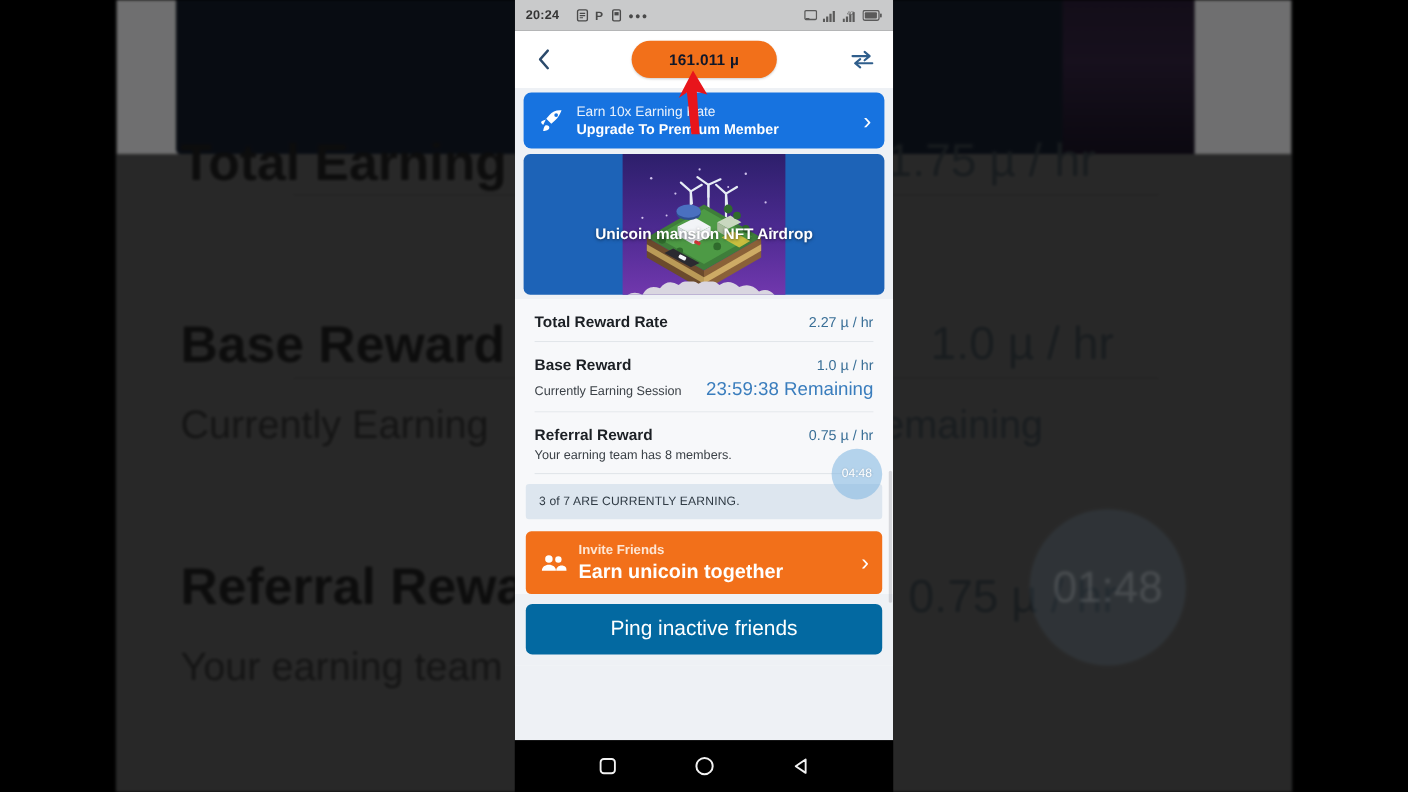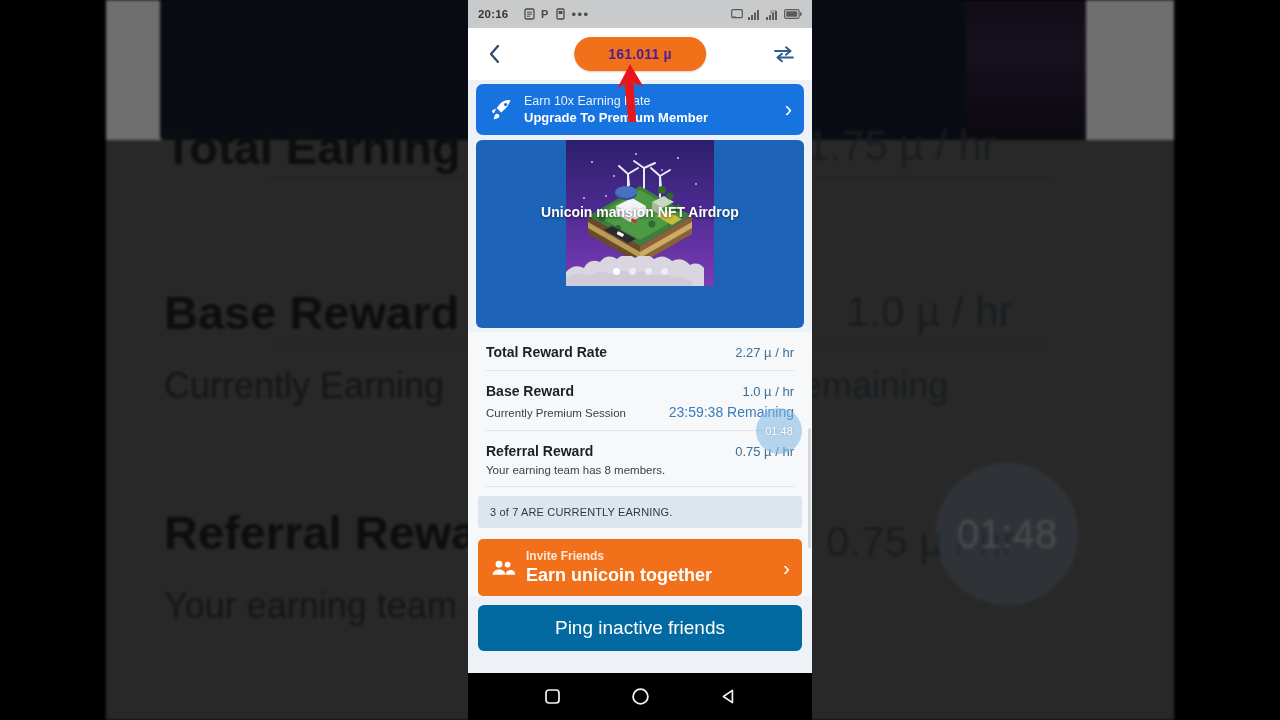--- a/index.html
+++ b/index.html
@@ -67,41 +67,41 @@
   .appbar{
     height:52px;background:#ffffff;display:flex;align-items:center;
     padding:0 14px;position:relative;
   }
   .chev-back{
     width:26px;height:26px;display:flex;align-items:center;justify-content:center;
     cursor:pointer;
   }
   .balance-pill{
     position:absolute;left:50%;transform:translateX(-50%);
-    background:#f2701a;color:#4c1d95;font-weight:700;font-size:14px;
+    background:#f2701a;color:#0f172a;font-weight:700;font-size:14px;
     border-radius:22px;padding:9px 34px;letter-spacing:.2px;
     box-shadow:0 1px 2px rgba(0,0,0,.18);
   }
   .swap-ico{margin-left:auto;width:28px;height:28px;display:flex;align-items:center;justify-content:center;cursor:pointer;}
 
   
   .promo{
     margin:4px 8px 0;background:#1773e0;border-radius:7px;
     display:flex;align-items:center;padding:10px 12px;color:#fff;
     position:relative;
   }
   .promo .rocket{width:26px;min-width:26px;display:flex;align-items:center;justify-content:center;margin-right:10px;}
   .promo-txt{display:flex;flex-direction:column;gap:2px;}
   .promo-l1{font-size:12.5px;font-weight:500;color:#e9f1fc;}
   .promo-l2{font-size:13px;font-weight:700;color:#ffffff;}
   .promo-arrow{margin-left:auto;font-size:22px;line-height:1;color:#fff;font-weight:300;}
 
   
   .airdrop{
-    margin:5px 8px 0;height:188px;border-radius:6px;overflow:hidden;
+    margin:5px 8px 0;height:128px;border-radius:6px;overflow:hidden;
     background:#1d63b7;position:relative;
   }
   .ad-art{
     position:absolute;left:50%;transform:translateX(-50%);top:0;width:148px;height:146px;
     background:linear-gradient(180deg,#2d1f6b 0%,#4b2a8f 45%,#6a35a8 80%,#7b3cb4 100%);
     overflow:hidden;
   }
   .ad-caption{
     position:absolute;left:0;right:0;top:64px;text-align:center;
     color:#fff;font-weight:700;font-size:14px;
@@ -116,21 +116,21 @@
   .ad-dots i.on{background:#ffffff;}
 
   
   .list{background:#f7f8fa;margin-top:4px;}
   .row{padding:12px 18px 10px;background:#f7f8fa;}
   .row-top{display:flex;align-items:baseline;}
   .row-title{font-size:14px;font-weight:700;color:#1c2025;}
   .row-value{margin-left:auto;font-size:13px;color:#3a6f97;font-weight:400;}
   .row-sub{display:flex;align-items:baseline;margin-top:5px;}
   .row-sub-l{font-size:11.5px;color:#3b4147;}
-  .row-sub-r{margin-left:auto;font-size:14px;color:#3a7dbd;}
+  .row-sub-r{margin-left:auto;font-size:17px;color:#3a7dbd;}
   .row-line{font-size:11.5px;color:#3b4147;margin-top:3px;}
   .divider{height:1px;background:#e2e6ea;margin:0 18px;}
 
   .infobox{
     margin:9px 10px 0;background:#dde6ef;border-radius:3px;
     padding:10px 12px;font-size:11px;color:#2f3a44;letter-spacing:.15px;
   }
 
   .invite{
     margin:11px 10px 0;background:#f2701a;border-radius:5px;
@@ -203,21 +203,21 @@
 
       <div class="bg-badge" style="left:830px;top:323px;width:142px;height:142px;font-size:40px;">01:48</div>
     </div>
   </div>
 </div>
 
 <div id="phone">
 
   <div class="statusbar">
     <div class="sb-left">
-      <span class="sb-time">20:16</span>
+      <span class="sb-time">20:24</span>
       <span class="sb-ico">
         <svg width="11" height="12" viewBox="0 0 11 12">
             <rect x="1" y="1" width="9" height="10" rx="1.5" fill="none" stroke="#4a4a4a" stroke-width="1.3"></rect>
             <path d="M3 4.2h5M3 6.2h5M3 8.2h3" stroke="#4a4a4a" stroke-width="1"></path>
           </svg>
       </span>
       <span class="sb-ico">
         <svg width="9" height="12" viewBox="0 0 9 12">
             <text x="0" y="10" font-family="Liberation Sans" font-size="11" font-weight="700" fill="#4a4a4a">P</text>
           </svg>
@@ -379,21 +379,21 @@
         </div>
       </div>
       <div class="divider"></div>
 
       <div class="row">
         <div class="row-top">
           <span class="row-title">Base Reward</span>
           <span class="row-value">1.0 µ / hr</span>
         </div>
         <div class="row-sub">
-          <span class="row-sub-l">Currently Premium Session</span>
+          <span class="row-sub-l">Currently Earning Session</span>
           <span class="row-sub-r">23:59:38 Remaining</span>
         </div>
       </div>
       <div class="divider"></div>
 
       <div class="row">
         <div class="row-top">
           <span class="row-title">Referral Reward</span>
           <span class="row-value">0.75 µ / hr</span>
         </div>
@@ -419,21 +419,21 @@
           <span class="invite-l2">Earn unicoin together</span>
         </div>
         <span class="invite-arrow">›</span>
       </div>
 
       <div class="ping-wrap">
         <button class="ping">Ping inactive friends</button>
       </div>
     </div>
 
-    <div class="timer-badge">01:48</div>
+    <div class="timer-badge">04:48</div>
     <div class="scrollbar"></div>
   </div>
 
   <div class="navbar">
     <div class="navbtn">
       <svg width="17" height="17" viewBox="0 0 17 17">
           <rect x="2" y="2" width="13" height="13" rx="3" fill="none" stroke="#f2f2f2" stroke-width="1.7"></rect>
         </svg>
     </div>
     <div class="navbtn">

